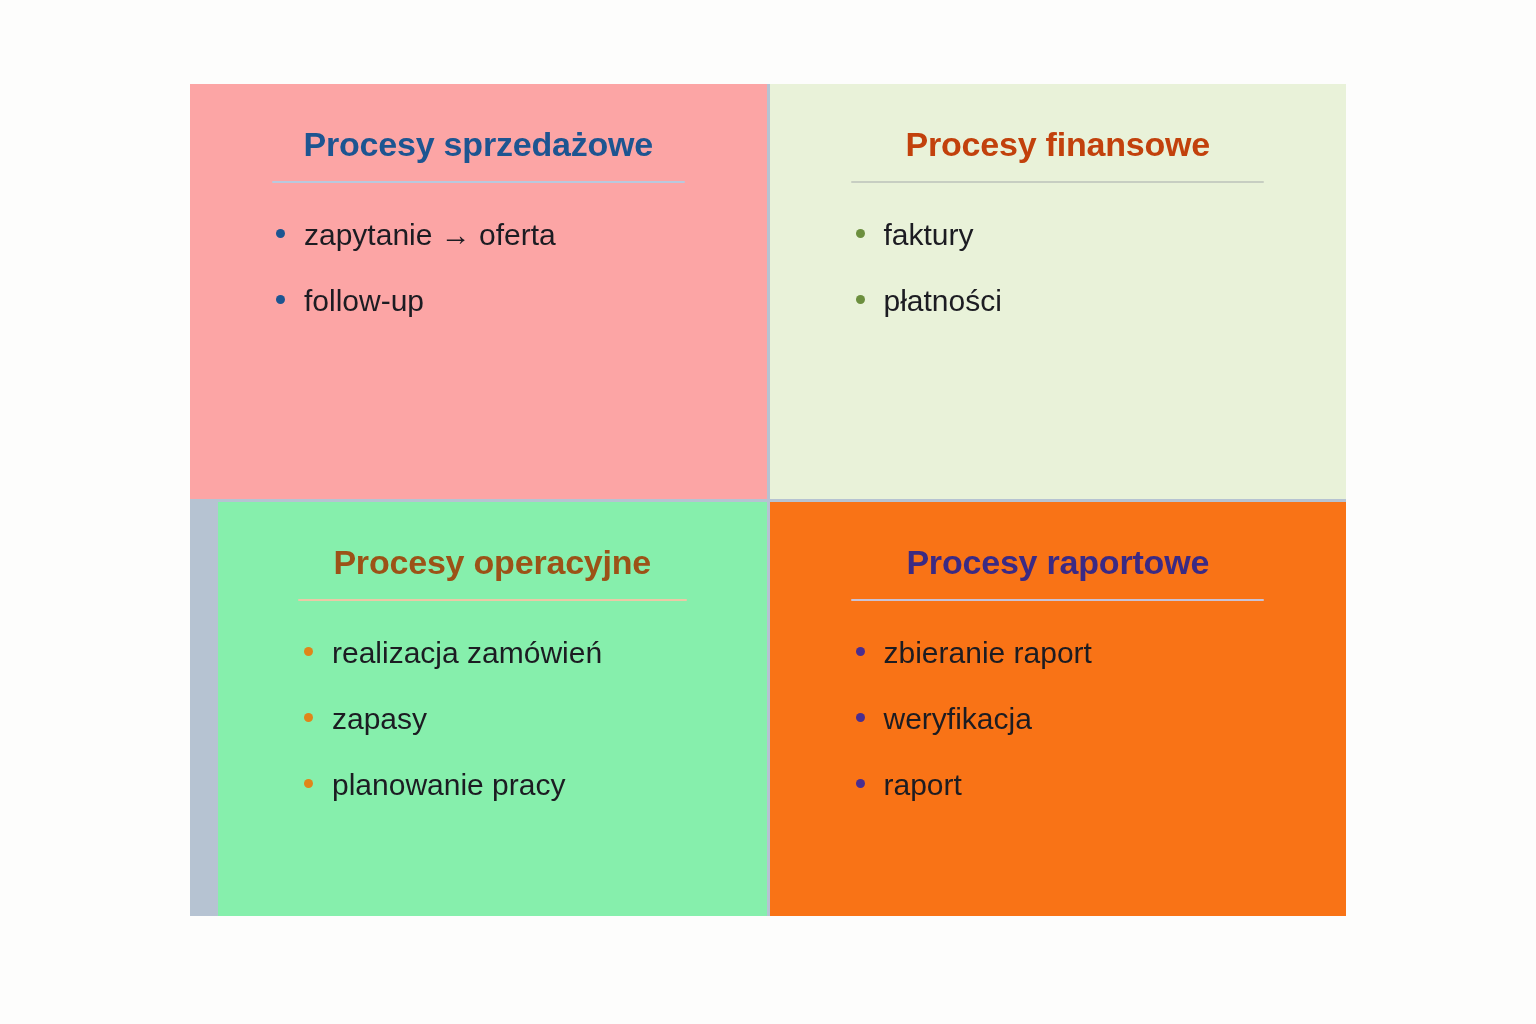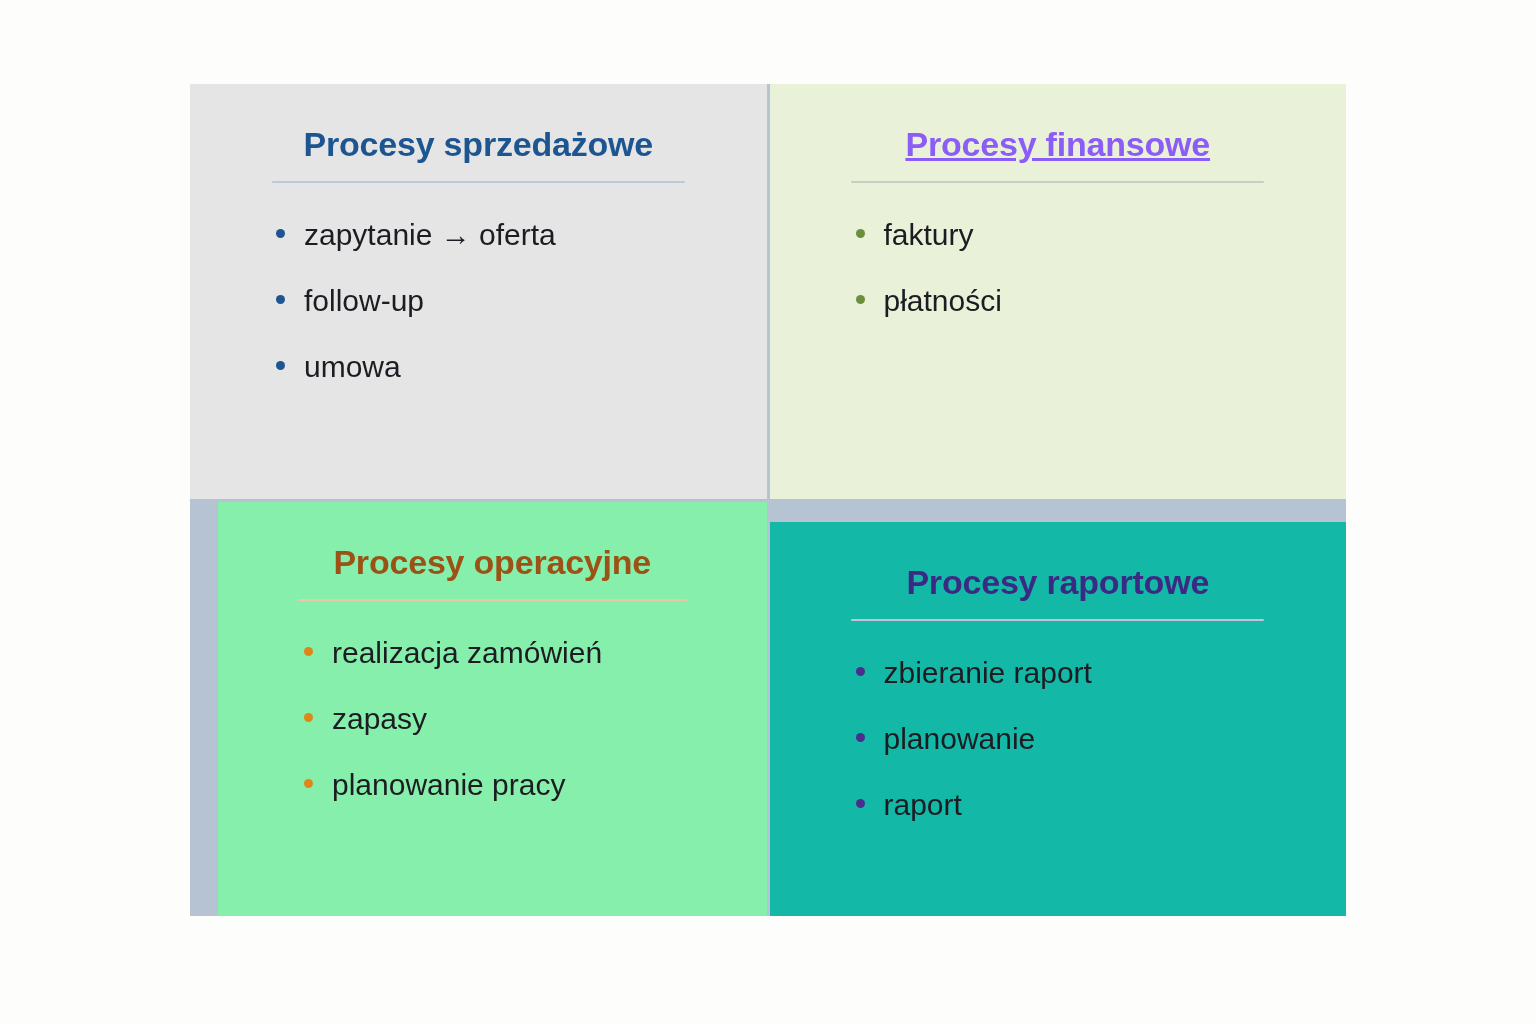--- a/index.html
+++ b/index.html
@@ -35,36 +35,36 @@
     background: #b6c3d2;   
   }
 
   .quadrant {
     position: relative;
     padding: 42px 48px 0 48px;
     overflow: hidden;
   }
 
   
-  .q-sales  { background: #e5e5e5; }
+  .q-sales  { background: #fca5a5; }
   .q-fin    { background: #e9f2d9; }
   .q-ops    { background: #86efac; margin-left: 28px; }
-  .q-rep    { background: #14b8a6; margin-top: 20px; }
+  .q-rep    { background: #f97316; }
 
   
   .q-title {
     text-align: center;
     font-size: 34px;
     font-weight: 700;
     letter-spacing: -0.2px;
     line-height: 1.1;
     white-space: nowrap;
   }
   .q-sales .q-title { color: #1d5591; }
-  .q-fin   .q-title { color: #8b5cf6; text-decoration: underline; }
+  .q-fin   .q-title { color: #c2410c; }
   .q-ops   .q-title { color: #9c5217; }
   .q-rep   .q-title { color: #3b2a84; }
 
   .q-rule {
     height: 2px;
     margin: 18px auto 0 auto;
     width: 86%;
     border-radius: 1px;
   }
   .q-sales .q-rule { background: #b9c9de; }
@@ -114,24 +114,20 @@
       <div class="q-rule"></div>
       <ul class="q-list">
         <li class="q-item">
           <span class="q-bullet"></span>
           <span>zapytanie → oferta</span>
         </li>
         <li class="q-item">
           <span class="q-bullet"></span>
           <span>follow-up</span>
         </li>
-        <li class="q-item">
-          <span class="q-bullet"></span>
-          <span>umowa</span>
-        </li>
       </ul>
     </section>
 
     <section class="quadrant q-fin">
       <h2 class="q-title">Procesy finansowe</h2>
       <div class="q-rule"></div>
       <ul class="q-list">
         <li class="q-item">
           <span class="q-bullet"></span>
           <span>faktury</span>
@@ -165,21 +161,21 @@
     <section class="quadrant q-rep">
       <h2 class="q-title">Procesy raportowe</h2>
       <div class="q-rule"></div>
       <ul class="q-list">
         <li class="q-item">
           <span class="q-bullet"></span>
           <span>zbieranie raport</span>
         </li>
         <li class="q-item">
           <span class="q-bullet"></span>
-          <span>planowanie</span>
+          <span>weryfikacja</span>
         </li>
         <li class="q-item">
           <span class="q-bullet"></span>
           <span>raport</span>
         </li>
       </ul>
     </section>
 
   </div>
 </div>

